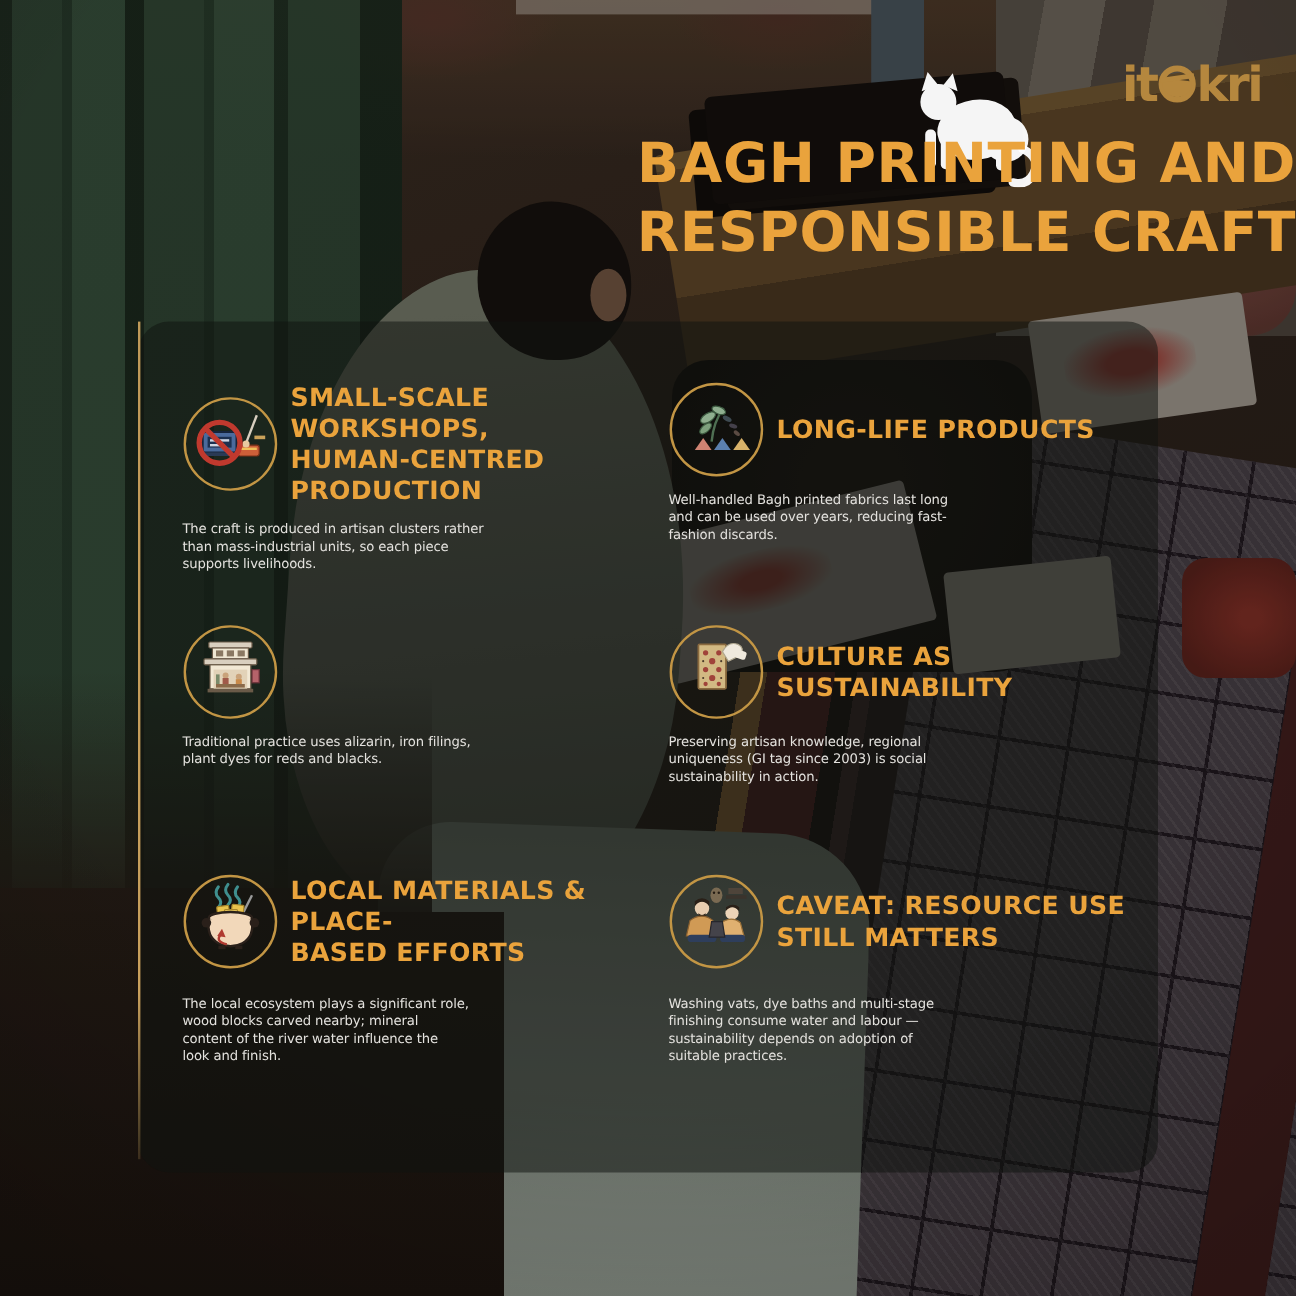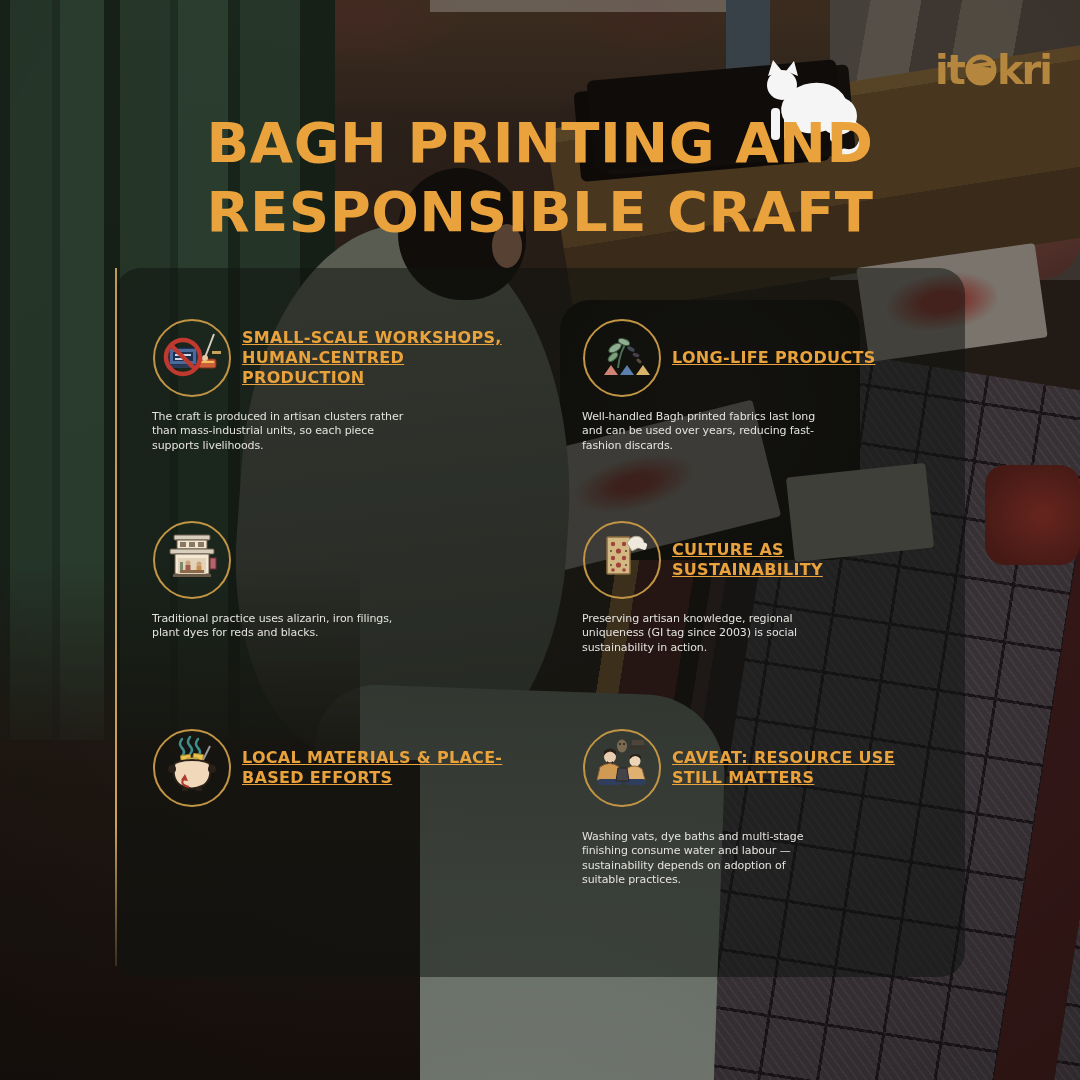--- a/index.html
+++ b/index.html
@@ -48,34 +48,34 @@
   .bg-paper1{left:545px;top:425px;width:225px;height:120px;transform:rotate(-14deg);background:#8a857e;border-radius:4px;}
   .bg-paper1 .mark{left:30px;top:28px;width:120px;height:50px;background:radial-gradient(ellipse,#8a3a32 20%,rgba(138,58,50,0) 75%);}
   .bg-paper2{left:790px;top:470px;width:140px;height:85px;transform:rotate(-6deg);background:#938d85;border-radius:4px;}
   .bg-paper3{left:862px;top:255px;width:180px;height:95px;transform:rotate(-8deg);background:#9a948a;border-radius:4px;}
   .bg-paper3 .mark{left:25px;top:18px;width:110px;height:55px;background:radial-gradient(ellipse,#9c4038 25%,rgba(156,64,56,0) 75%);}
   .bg-vignette{inset:0;background:radial-gradient(130% 130% at 50% 32%,rgba(0,0,0,0) 40%,rgba(0,0,0,.38) 100%);}
   .bg-overlay{inset:0;background:rgba(8,6,4,.22);}
   
   .logo{left:933px;top:40px;width:130px;height:58px;}
   .cat{left:752px;top:58px;width:125px;height:98px;}
-  .title{left:0;top:108px;width:1080px;text-align:center;color:#EAA33C;font-weight:bold;
-         font-size:56px;line-height:1.24;letter-spacing:.5px;white-space:pre-line;}
+  .title{left:0;top:108px;width:1080px;text-align:right;color:#EAA33C;font-weight:bold;
+         font-size:46px;line-height:1.24;letter-spacing:.5px;white-space:pre-line;}
   .panel{left:115px;top:268px;width:850px;height:709px;border-radius:26px;
          background:rgba(16,19,16,.52);}
   .divider{left:440px;top:4px;width:2px;height:698px;
            background:linear-gradient(180deg,rgba(201,160,92,.95) 0%,#c9a05c 80%,rgba(201,160,92,.2) 100%);}
   .section{position:absolute;width:398px;}
   .sec-l{left:37px;}
-  .sec-r{left:467px;width:388px;}
+  .sec-r{left:442px;width:388px;}
   .row1{top:50px;} .row2{top:252px;} .row3{top:460px;}
   .sec-head{display:flex;align-items:center;gap:10px;}
   .icon-wrap{flex:0 0 80px;width:80px;height:80px;}
-  .sec-title{color:#EAA33C;font-weight:bold;font-size:16px;line-height:1.24;
-             letter-spacing:.3px;white-space:pre-line;text-transform:uppercase;text-decoration:underline;}
+  .sec-title{color:#EAA33C;font-weight:bold;font-size:21px;line-height:1.24;
+             letter-spacing:.3px;white-space:pre-line;text-transform:uppercase;}
   .sec-body{margin-top:12px;color:#E4E2DE;font-size:11px;line-height:1.31;
             letter-spacing:-.1px;white-space:pre-line;}
   .mt-lg{margin-top:22px;}
 </style>
 </head>
 <body>
 
 <div class="canvas">
 
   <div class="bg">
@@ -277,20 +277,24 @@
             <circle cx="60" cy="41" r="4" fill="#2a201a"></circle>
             <rect x="30" y="60" width="6" height="3" fill="#2a201a"></rect>
             <rect x="44" y="60" width="6" height="3" fill="#2a201a"></rect>
             <path d="M33 50 q-7 6 4 9" stroke="#b03a30" stroke-width="2" fill="none"></path>
             <polygon points="33,46 29,52 36,53" fill="#b03a30"></polygon>
           </svg>
         </div>
         <div class="sec-title">LOCAL MATERIALS &amp; PLACE-
 BASED EFFORTS</div>
       </div>
+      <div class="sec-body mt-lg">The local ecosystem plays a significant role,
+wood blocks carved nearby; mineral
+content of the river water influence the
+look and finish.</div>
     </div>
 
     <div class="section sec-r row3">
       <div class="sec-head">
         <div class="icon-wrap">
           <svg width="80" height="80" viewBox="0 0 80 80">
             <circle cx="40" cy="40" r="38" fill="none" stroke="#C29544" stroke-width="2"></circle>
             <rect x="48" y="18" width="17" height="3" fill="#3a332c"></rect>
             <rect x="50" y="12" width="12" height="5" fill="#4e443a"></rect>
             <ellipse cx="40" cy="18" rx="5" ry="6.5" fill="#7a6a52"></ellipse>

